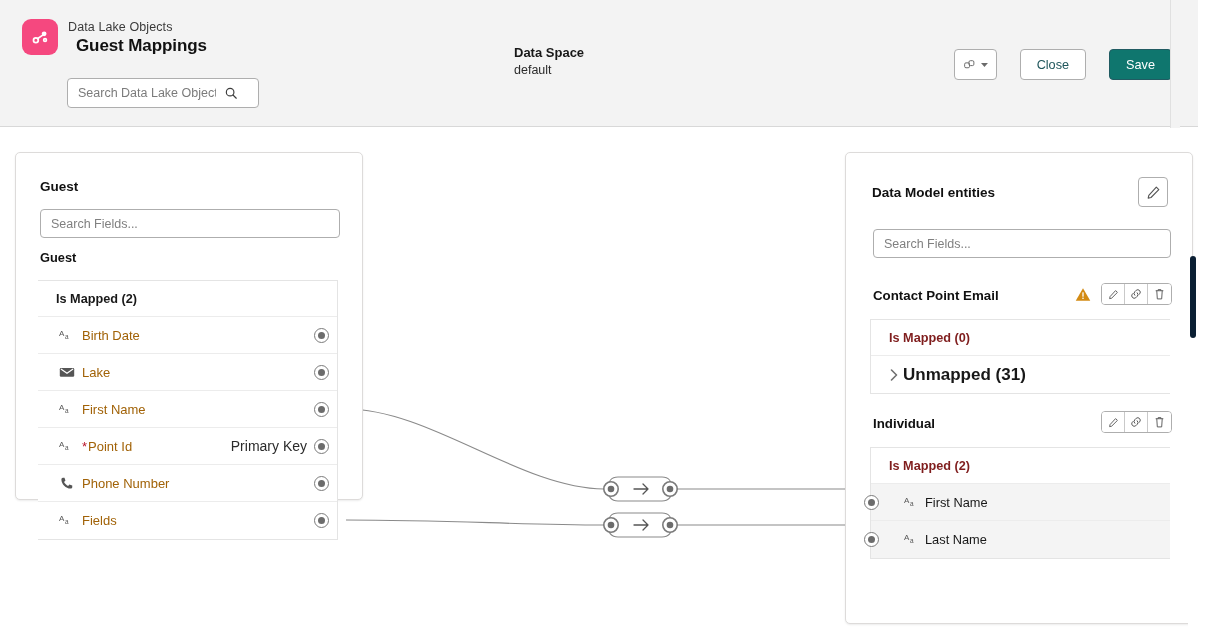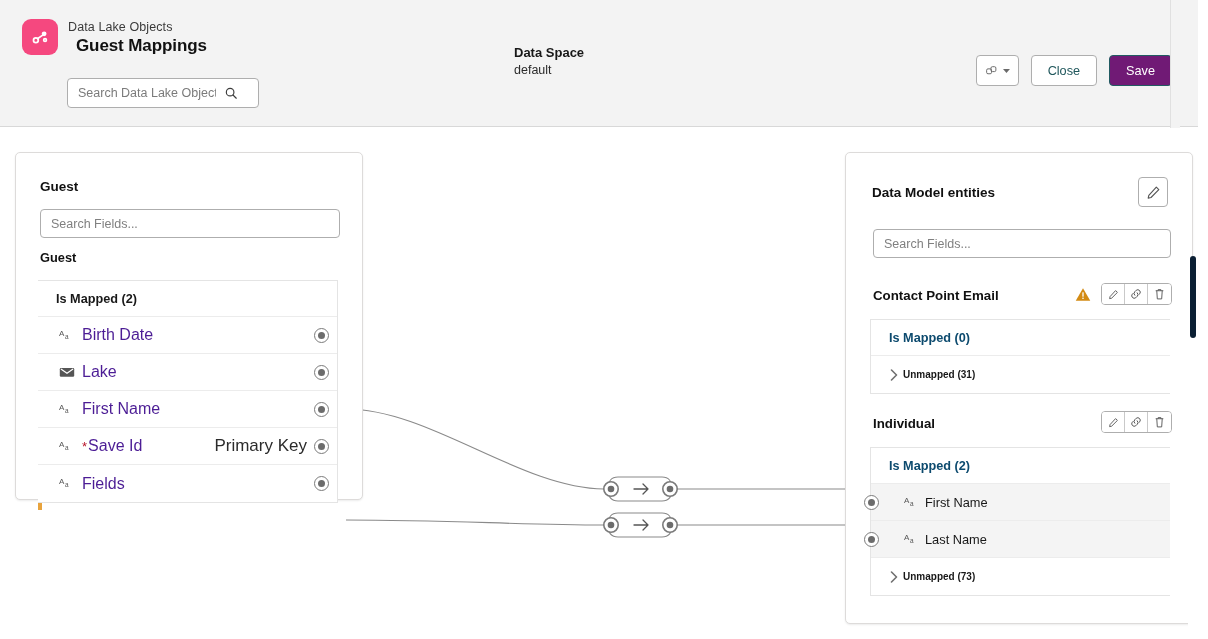--- a/index.html
+++ b/index.html
@@ -47,31 +47,31 @@
     font-size: 12.5px; color: #333;
     padding: 0 4px 0 10px; width: 152px;
   }
   .search-wrap input::placeholder { color: #7b7b7b; }
   .search-ico { width: 22px; display: flex; align-items: center; justify-content: center; }
 
   .ds-block { position: absolute; left: 514px; top: 45px; }
   .ds-title { font-size: 13px; font-weight: bold; color: #181818; }
   .ds-sub { font-size: 12.5px; color: #2b2b2b; margin-top: 3px; }
 
-  .btn-row { position: absolute; right: 26px; top: 55px; display: flex; align-items: center; gap: 12px; }
+  .btn-row { position: absolute; right: 26px; top: 49px; display: flex; align-items: center; gap: 23px; }
   .btn {
     height: 31px; border: 1px solid #aeaeae; border-radius: 4px;
     background: #fff; color: #20575c;
     font-family: "Liberation Sans", sans-serif;
     font-size: 12.7px; padding: 0 16px; cursor: pointer;
     display: flex; align-items: center; justify-content: center;
     white-space: nowrap;
   }
   .btn.icon-btn { padding: 0 8px; gap: 5px; width: 43px; }
-  .btn.primary { background: #701a75; color: #fff; border-color: #215b62; font-weight: 500; }
+  .btn.primary { background: #0f766e; color: #fff; border-color: #215b62; font-weight: 500; }
 
   
   .canvas { position: absolute; left: 0; top: 128px; width: 1198px; height: 511px; background: #fff; }
   svg.links { position: absolute; left: 0; top: 0; width: 1198px; height: 511px; pointer-events: none; }
 
   
   .src-card {
     position: absolute; left: 15px; top: 24px;
     width: 348px; height: 348px;
     background: #fff; border: 1px solid #dddbda; border-radius: 5px;
@@ -103,22 +103,22 @@
   }
   .row {
     position: relative; height: 37px;
     display: flex; align-items: center;
     border-bottom: 1px solid #ececec;
     background: #fff;
   }
   .row:last-child { border-bottom: none; }
   .row.header-row { font-weight: bold; font-size: 12.7px; color: #181818; padding-left: 18px; height: 36px; }
   .row .ficon { width: 30px; margin-left: 14px; display: flex; align-items: center; justify-content: center; }
-  .row .flabel { font-size: 16px; color: #4c1d95; }
-  .row .fmeta { position: absolute; right: 30px; font-size: 17px; color: #2b2b2b; }
+  .row .flabel { font-size: 13px; color: #a16207; }
+  .row .fmeta { position: absolute; right: 30px; font-size: 14px; color: #2b2b2b; }
   .req { color: #b8152b; font-size: 13px; margin-right: 1px; vertical-align: 1px; }
 
   .port {
     position: absolute; width: 15px; height: 15px; border-radius: 50%;
     border: 1.6px solid #7b7b7b; background: #fff;
     display: flex; align-items: center; justify-content: center;
   }
   .port::after { content:''; width: 7px; height: 7px; border-radius: 50%; background: #6c6c6c; }
   .row .port-r { right: 8px; top: 11px; }
 
@@ -166,26 +166,26 @@
   }
   .accent-right {
     position: absolute; right: 0; top: 0; width: 4px; height: 100%;
     background: #141478;
   }
   .trow {
     position: relative; height: 37px; display: flex; align-items: center;
     border-bottom: 1px solid #ececec; background: #fff;
   }
   .trow:last-child { border-bottom: none; }
-  .trow.header-row { font-weight: bold; font-size: 12.7px; color: #0c4a6e; padding-left: 18px; height: 36px; }
+  .trow.header-row { font-weight: bold; font-size: 12.7px; color: #7f1d1d; padding-left: 18px; height: 36px; }
   .trow.shaded { background: #f4f4f4; }
   .trow .ficon { width: 26px; margin-left: 28px; display: flex; align-items: center; justify-content: center; }
   .trow .flabel { font-size: 12.8px; color: #181818; }
   .trow .port-l { left: -7px; top: 11px; }
-  .trow.expandable { padding-left: 14px; font-weight: bold; font-size: 10px; color: #181818; }
+  .trow.expandable { padding-left: 14px; font-weight: bold; font-size: 17px; color: #181818; }
   .chev { width: 18px; display: flex; align-items: center; justify-content: center; }
 
   
   .vscroll { position: absolute; right: 0; top: 128px; width: 10px; height: 511px; background: #fff; }
   .vthumb { position: absolute; right: 2px; top: 0px; width: 6px; height: 82px; background: #0b1f33; border-radius: 3px; }
   .right-strip { position: absolute; right: 0; top: 0; width: 10px; height: 128px; background: #f3f3f3; border-left:1px solid #e0e0e0;}
 </style>
 </head>
 <body>
 
@@ -309,25 +309,34 @@
       </div>
 
       <div class="row">
         <span class="ficon">
           <svg width="16" height="15" viewBox="0 0 20 18">
               <text x="0" y="10" font-family="Liberation Sans, sans-serif" font-size="10" fill="#555">A</text>
               <text x="7.5" y="14" font-family="Liberation Sans, sans-serif" font-size="8" fill="#555">a</text>
             </svg>
         </span>
         <span class="req">*</span>
-        <span class="flabel">Save Id</span>
+        <span class="flabel">Point Id</span>
         <span class="fmeta">Primary Key</span>
         <span class="port port-r"></span>
       </div>
 
+      <div class="row">
+        <span class="ficon">
+          <svg width="14" height="14" viewBox="0 0 20 20">
+              <path d="M4 2.5 C3 2.5 2 3.6 2 5 C2 11.6 8.4 18 15 18 C16.4 18 17.5 17 17.5 16 L17.5 13.6 L13.4 12.2 L11.6 14.2 C9.3 13 7 10.7 5.8 8.4 L7.8 6.6 L6.4 2.5 Z" fill="#555"></path>
+            </svg>
+        </span>
+        <span class="flabel">Phone Number</span>
+        <span class="port port-r"></span>
+      </div>
 
       <div class="row">
         <span class="ficon">
           <svg width="16" height="15" viewBox="0 0 20 18">
               <text x="0" y="10" font-family="Liberation Sans, sans-serif" font-size="10" fill="#555">A</text>
               <text x="7.5" y="14" font-family="Liberation Sans, sans-serif" font-size="8" fill="#555">a</text>
             </svg>
         </span>
         <span class="flabel">Fields</span>
         <span class="port port-r"></span>
@@ -431,28 +440,20 @@
             <span class="port port-l"></span>
             <span class="ficon">
               <svg width="16" height="15" viewBox="0 0 20 18">
                   <text x="0" y="10" font-family="Liberation Sans, sans-serif" font-size="10" fill="#555">A</text>
                   <text x="7.5" y="14" font-family="Liberation Sans, sans-serif" font-size="8" fill="#555">a</text>
                 </svg>
             </span>
             <span class="flabel">Last Name</span>
           </div>
 
-          <div class="trow expandable">
-            <span class="chev">
-              <svg width="8" height="12" viewBox="0 0 8 12" fill="none" stroke="#707070" stroke-width="1.6" stroke-linecap="round" stroke-linejoin="round">
-                  <path d="M1.5 1 L6.5 6 L1.5 11"></path>
-                </svg>
-            </span>
-            <span>Unmapped (73)</span>
-          </div>
         </div>
       </div>
     </div>
 
     <div class="vscroll">
       <div class="vthumb"></div>
     </div>
   </div>
 </div>
 

